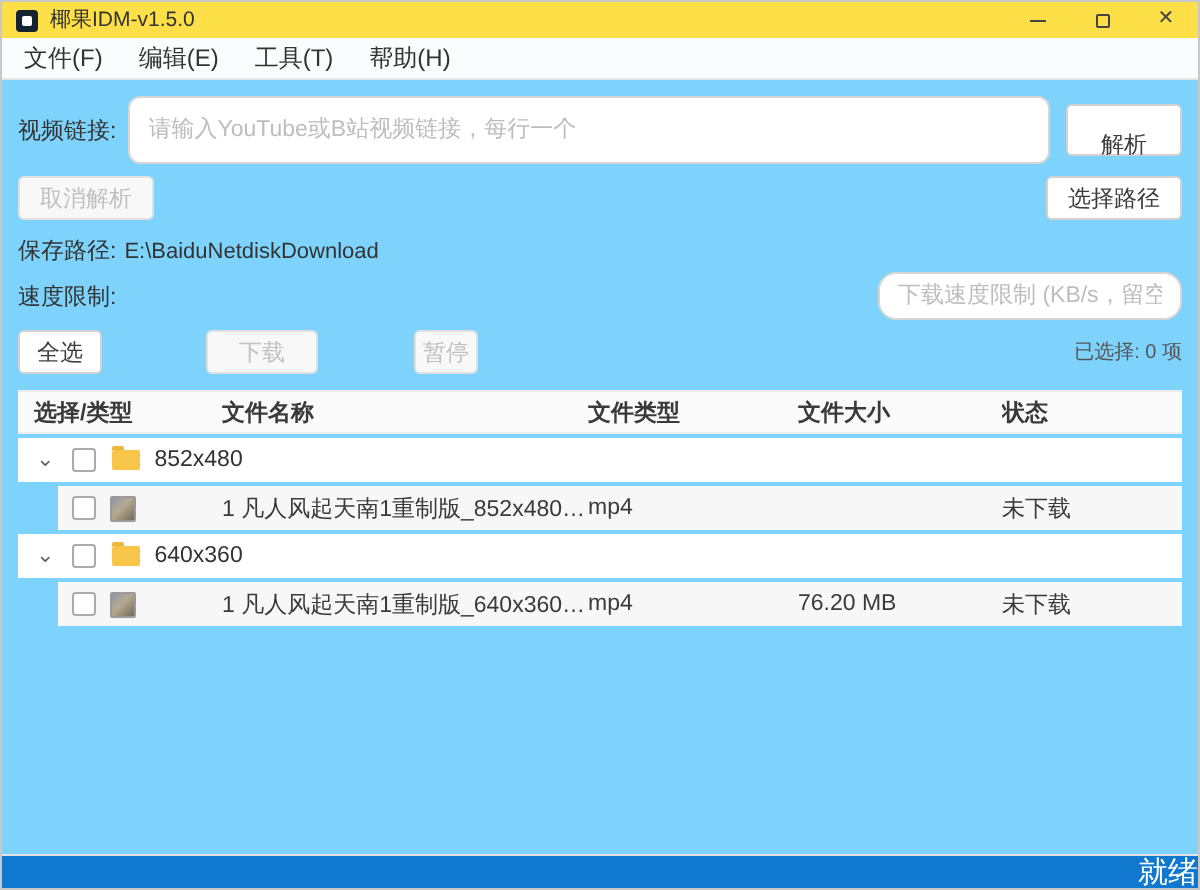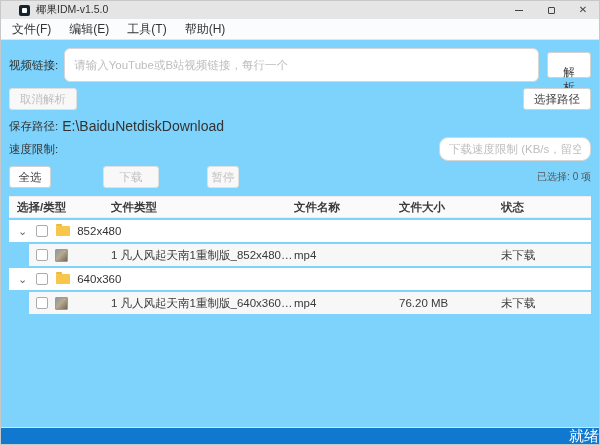--- a/index.html
+++ b/index.html
@@ -7,22 +7,22 @@
   body {
     font-family: "Liberation Sans", sans-serif;
     background:#fff; color:#303030; overflow:hidden;
   }
   .window {
     width:600px; height:445px; display:flex; flex-direction:column;
     border:1px solid #c8c8c8; background:#fff;
   }
   
   .titlebar {
-    height:18px; background:#e5e5e5; display:flex; align-items:center;
-    padding-left:18px; flex:0 0 auto;
+    height:18px; background:#fde047; display:flex; align-items:center;
+    padding-left:7px; flex:0 0 auto;
   }
   .app-icon {
     width:11px; height:11px; background:#15232e; border-radius:2px;
     display:inline-block; margin-right:6px; position:relative;
   }
   .app-icon::after{
     content:''; position:absolute; left:3px; top:3px; width:5px; height:5px;
     background:#fff; border-radius:1px;
   }
   .title { font-size:10.5px; color:#333; }
@@ -48,25 +48,25 @@
   }
   input::placeholder { color:#bdbdbd; }
   button {
     font-family:"Liberation Sans",sans-serif; font-size:11.5px; color:#3c3c3c;
     background:#fff; border:1px solid #d2d2d2; border-radius:3px;
     padding:0 10px; height:22px; cursor:default;
   }
   button.disabled { color:#c0c0c0; background:#f8f8f8; border-color:#e0e0e0; }
   .link-row { margin-top:2px; }
   .link-row input { flex:1; height:34px; margin:0 8px 0 6px; }
-  .btn-parse { height:24px; width:44px; padding:12px; }
+  .btn-parse { height:24px; width:58px; padding:12px; }
   .actions-row { margin-top:6px; justify-content:space-between; }
   .save-row { margin-top:8px; font-size:11.5px; }
   .save-row .lbl { margin-right:4px; }
-  .save-value { font-size:14px; color:#333; }
+  .save-value { font-size:11px; color:#333; }
   .speed-row { margin-top:3px; justify-content:space-between; }
   .speed-row input { width:152px; height:24px; border-radius:9px; }
   .toolbar-row { margin-top:5px;gap:36px; }
   .btn-selectall { width:42px; padding:0; }
   .btn-download { width:56px; padding:0; margin-left:16px; }
   .btn-pause { width:32px; padding:0; margin-left:12px; }
   .selected-count { margin-left:auto; font-size:10px; color:#555; }
   
   .table { margin-top:8px; font-size:11.5px; }
   .thead {
@@ -171,22 +171,22 @@
     <div class="row toolbar-row">
       <button class="btn-selectall">全选</button>
       <button class="btn-download disabled">下载</button>
       <button class="btn-pause disabled">暂停</button>
       <span class="selected-count">已选择: 0 项</span>
     </div>
 
     <div class="table">
       <div class="thead">
         <div class="cell cell-first">选择/类型</div>
+        <div class="cell">文件名称</div>
         <div class="cell">文件类型</div>
-        <div class="cell">文件名称</div>
         <div class="cell">文件大小</div>
         <div class="cell">状态</div>
       </div>
       <div class="tbody">
           <div class="group-row">
             <span class="chevron">⌄</span>
             <span class="checkbox"></span>
             <span class="folder"></span>
             <span class="group-name">852x480</span>
           </div>

